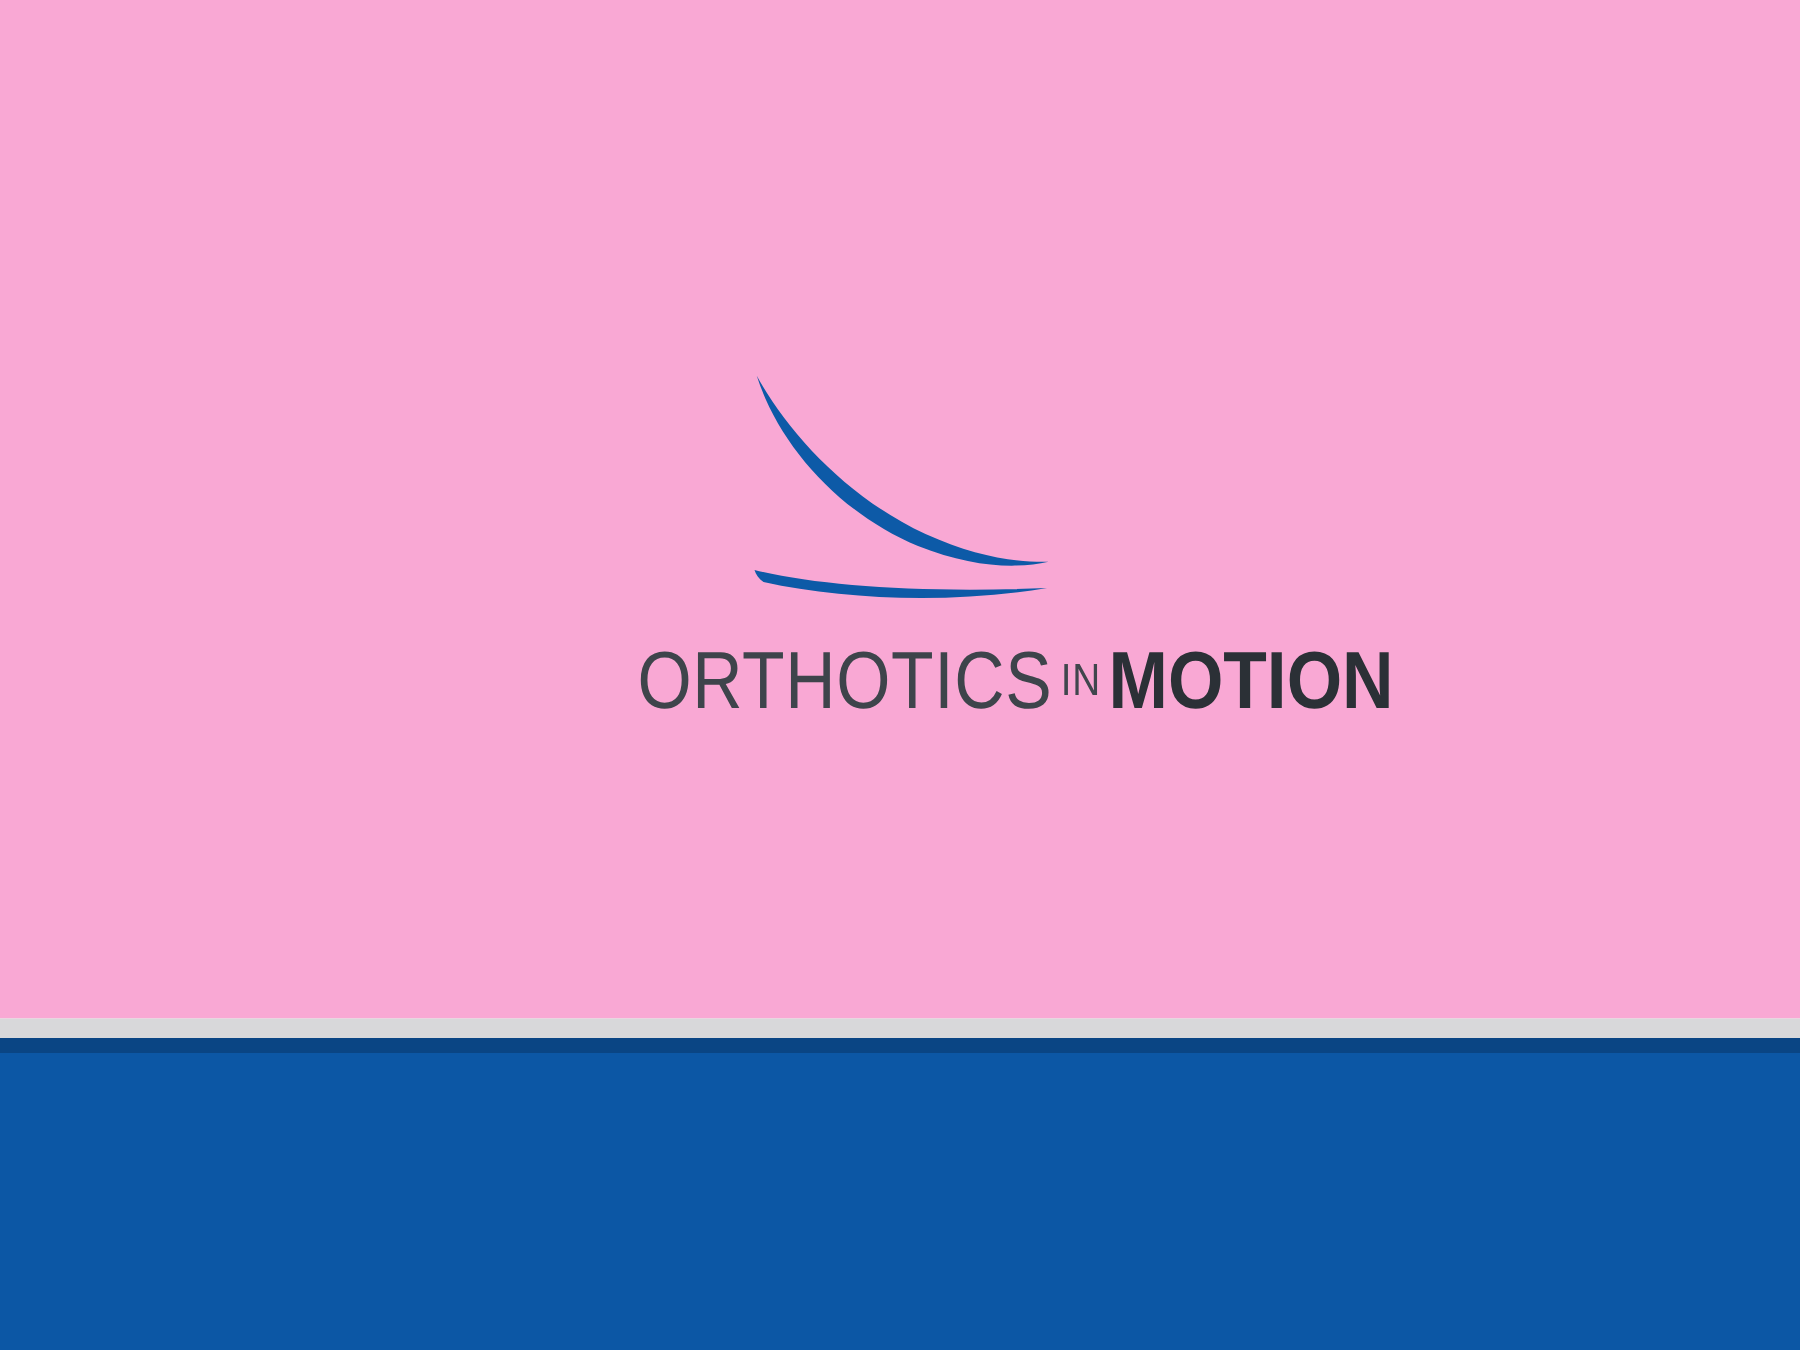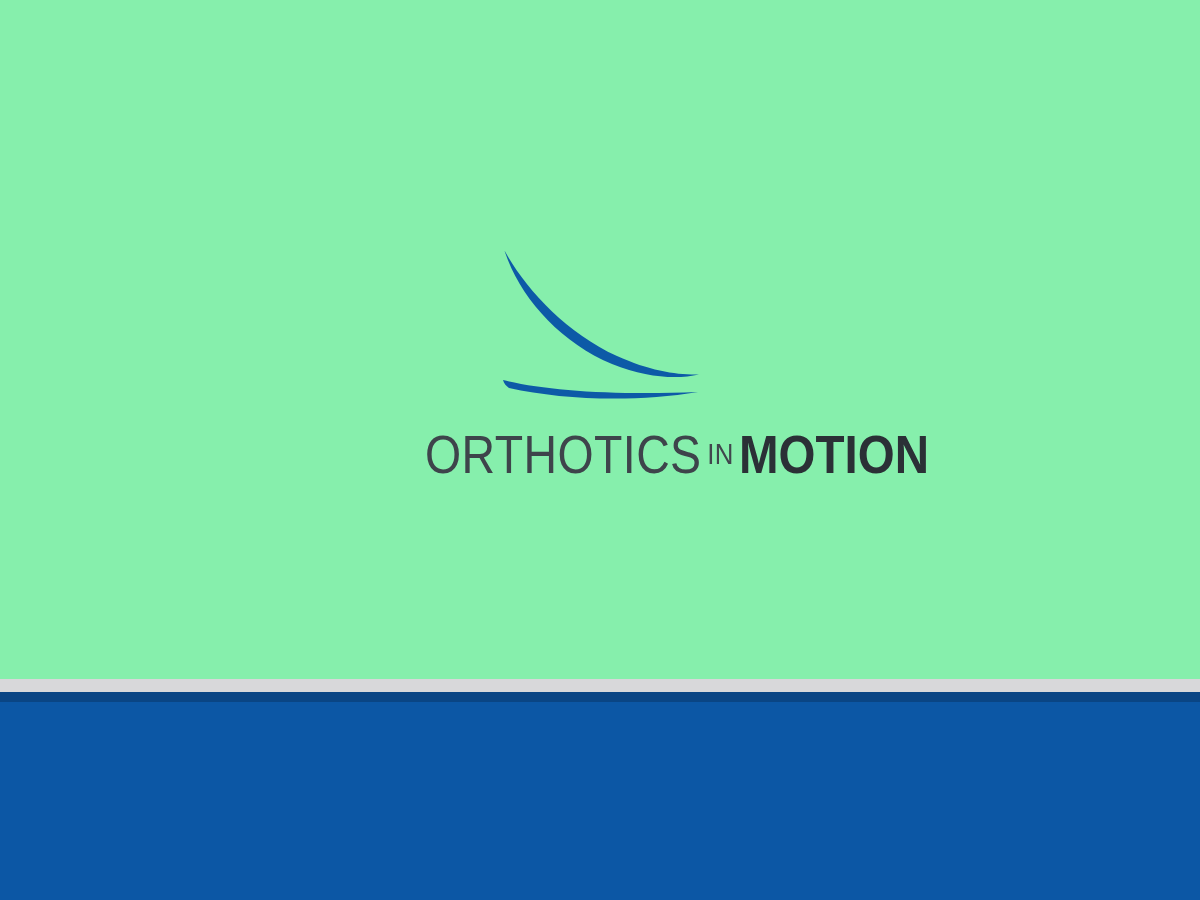--- a/index.html
+++ b/index.html
@@ -21,21 +21,21 @@
     background: #ffffff;
   }
 
   
   .stage {
     position: absolute;
     left: 0;
     top: 0;
     width: 1200px;
     height: 679px;
-    background: #86efac;
+    background: #f9a8d4;
   }
 
   .logo-lockup {
     position: absolute;
     left: 380px;
     top: 240px;
     width: 440px;
     height: 250px;
   }
 

